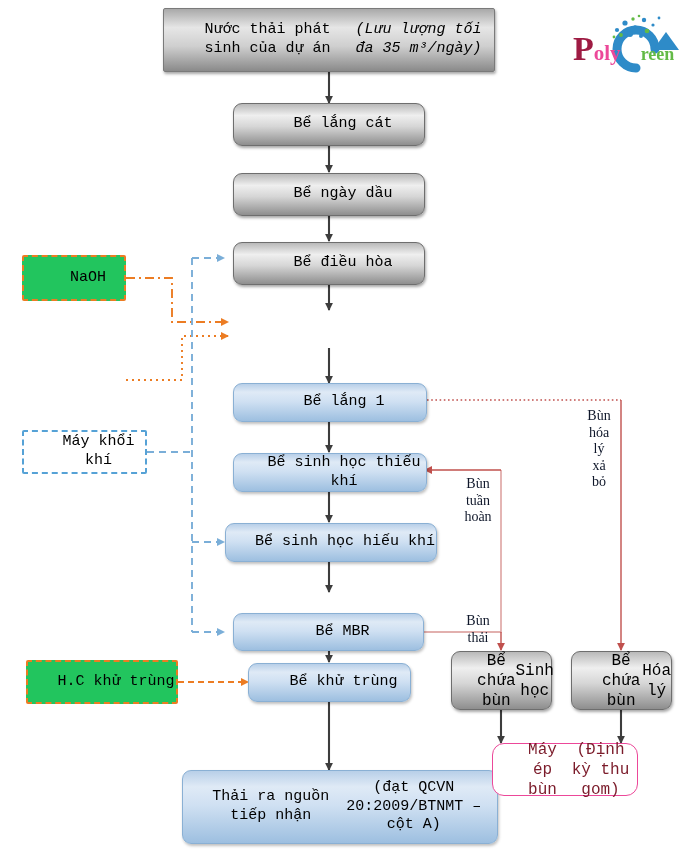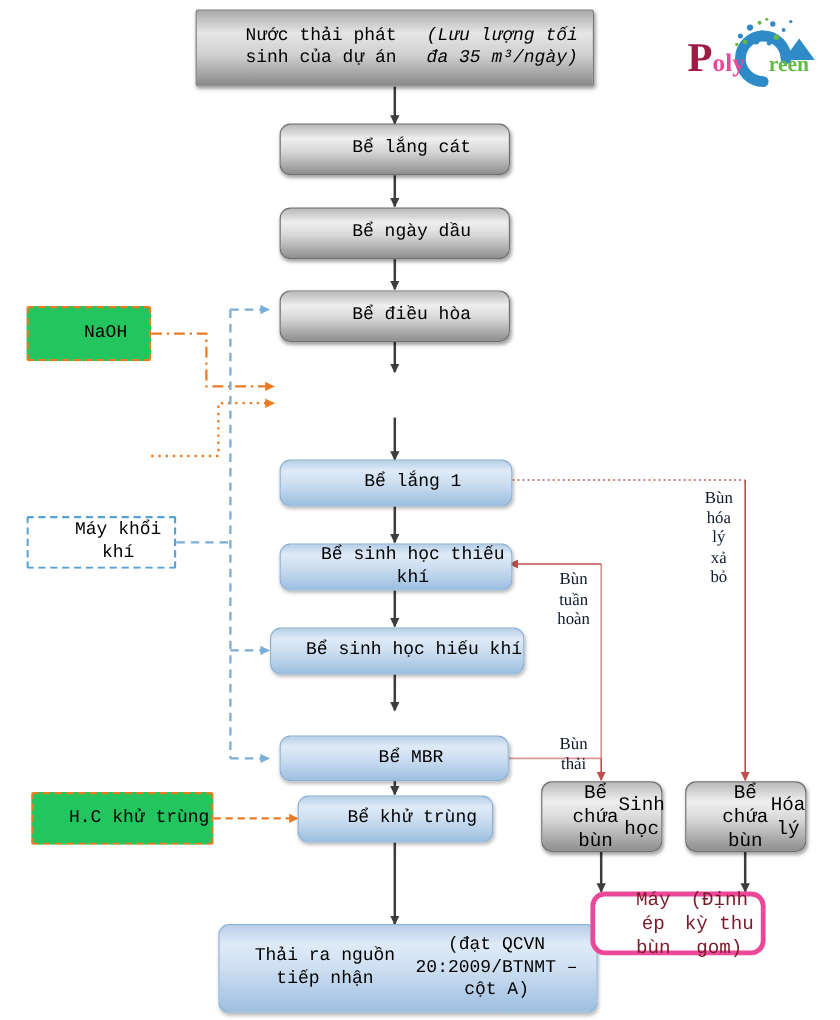--- a/index.html
+++ b/index.html
@@ -25,21 +25,21 @@
   
   .blue{
     background:linear-gradient(to bottom,#b8cfe8 0%,#dfeaf6 22%,#cfe0f2 48%,#9dbfe0 100%);
     border:1px solid #8ab0d4;border-radius:9px;
     box-shadow:1px 2px 3px rgba(0,0,0,.25);
   }
   
   .dash-orange{border:2px dashed #ec7c23;background:#22c55e;border-radius:2px;justify-content:center;}
   .dash-blue{border:2px dashed #56a2d6;background:#fff;border-radius:2px;}
   
-  .green{border:4px solid #ec4899;background:#fff;border-radius:12px;color:#7b1b2a;}
+  .green{border:1px solid #ec4899;background:#fff;border-radius:12px;color:#7b1b2a;}
 
   .ital{font-style:italic;}
   .small{font-size:16px;}
 
   .edge-label{position:absolute;color:#0f172a;font-family:"Liberation Serif", serif;
               font-size:14px;line-height:1.18;text-align:center;}
 
   
   #logo{position:absolute;left:573px;top:10px;width:118px;height:72px;}
   #logo .word{position:absolute;left:0;top:22px;font-family:"Liberation Serif", serif;

